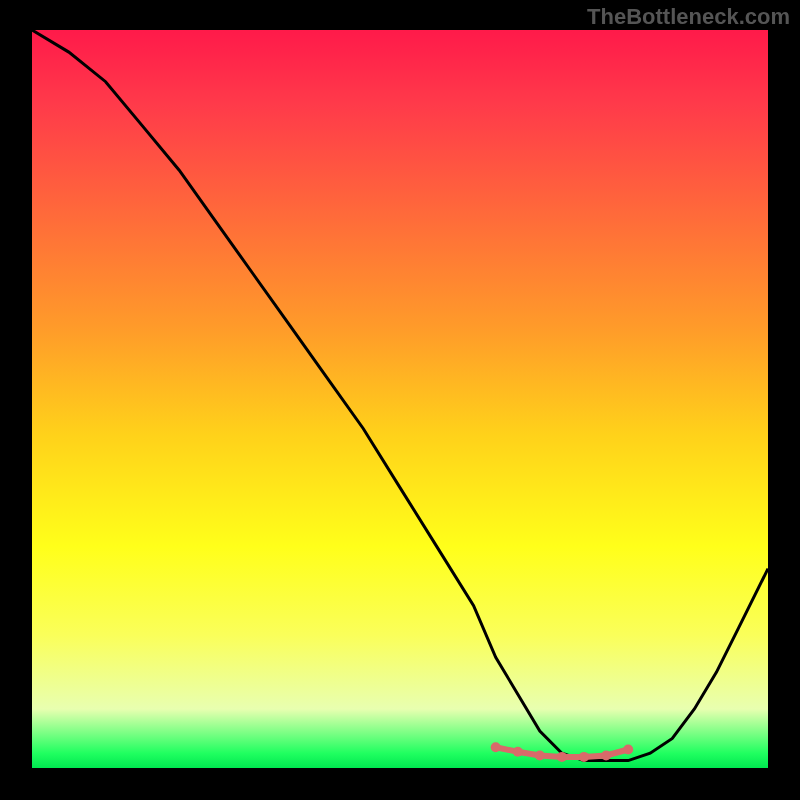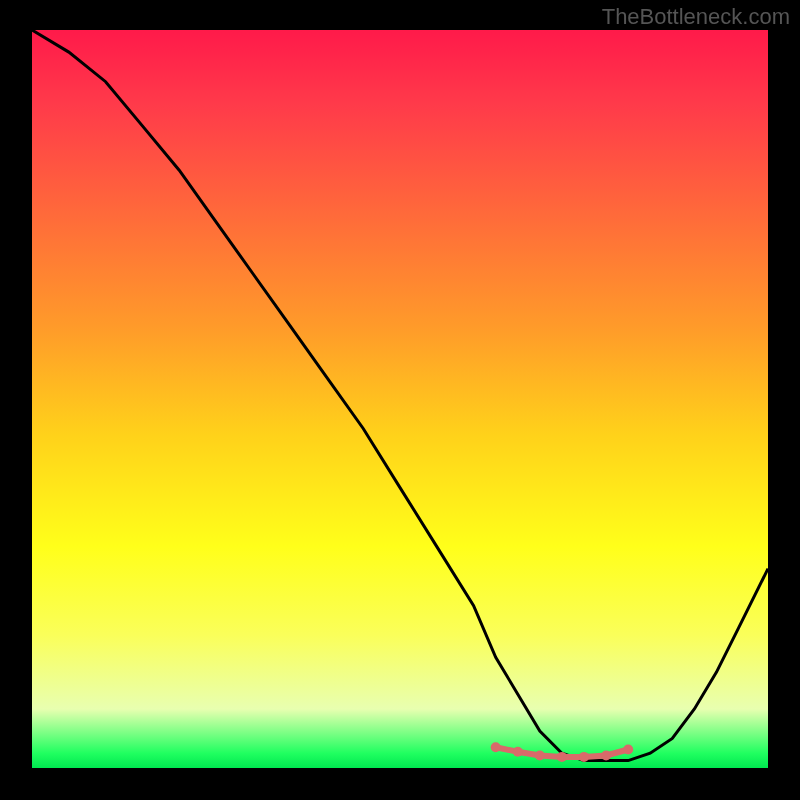--- a/index.html
+++ b/index.html
@@ -10,21 +10,21 @@
     background: #000;
     position: relative;
     font-family: Arial, sans-serif;
   }
   .watermark {
     position: absolute;
     top: 4px;
     right: 10px;
     color: #555;
     font-size: 22px;
-    font-weight: normal;
+    font-weight: bold;
     z-index: 10;
   }
   .plot-area {
     position: absolute;
     left: 32px;
     top: 30px;
     width: 736px;
     height: 738px;
     background: linear-gradient(to bottom,
       #ff1a4a 0%,

